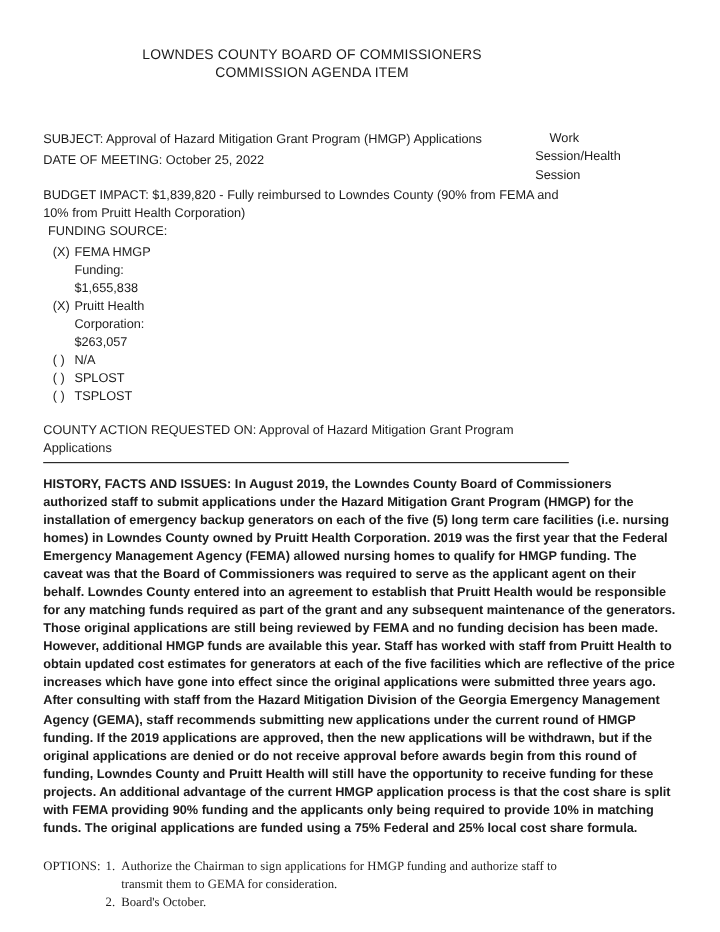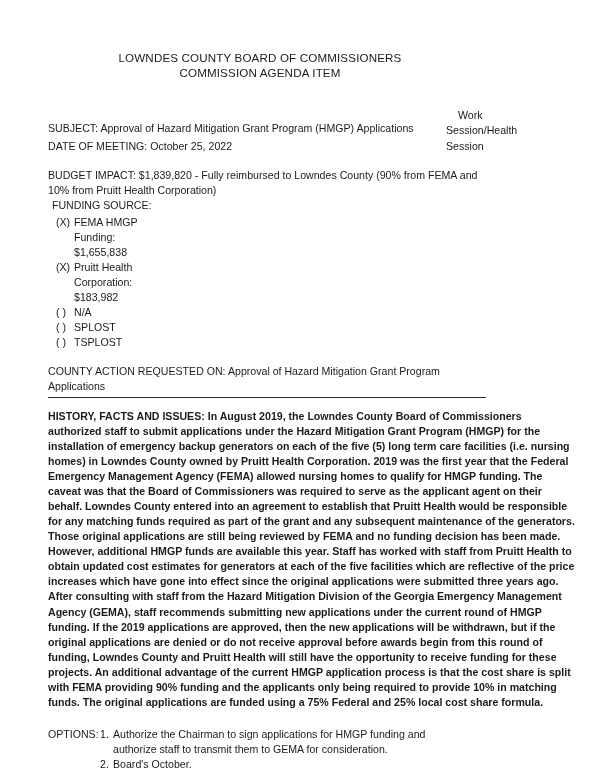--- a/index.html
+++ b/index.html
@@ -14,21 +14,21 @@
     color: #1b1b1b;
     position: relative;
     overflow: hidden;
     -webkit-font-smoothing: antialiased;
   }
   .page {
     position: relative;
     width: 520px;
     height: 777px;
     box-sizing: border-box;
-    padding: 12px;
+    padding: 0;
   }
 
   
   .doc-header {
     text-align: center;
     padding-top: 38px;
     line-height: 1.32;
   }
   .doc-header .line {
     font-size: 11.6px;
@@ -115,20 +115,21 @@
 
   
   .options {
     margin-top: 17px;
     font-size: 10.6px;
     line-height: 1.42;
   }
   .options-row {
     display: flex;
     align-items: flex-start;
+    font-family: Liberation Serif, serif;
   }
   .options-label {
     flex: 0 0 52px;
     width: 52px;
   }
   .options-items {
     flex: 1;
   }
   .options-items .opt {
     display: flex;
@@ -171,21 +172,21 @@
   <div class="body-block funding-head">FUNDING SOURCE:</div>
 
   <div class="body-block">
     <ul class="funding-list">
       <li>
         <span class="marker">(X)</span>
         <span class="flabel">FEMA HMGP Funding: $1,655,838</span>
       </li>
       <li>
         <span class="marker">(X)</span>
-        <span class="flabel">Pruitt Health Corporation: $183,982</span>
+        <span class="flabel">Pruitt Health Corporation: $263,057</span>
       </li>
       <li>
         <span class="marker">( )</span>
         <span class="flabel">N/A</span>
       </li>
       <li>
         <span class="marker">( )</span>
         <span class="flabel">SPLOST</span>
       </li>
       <li>

